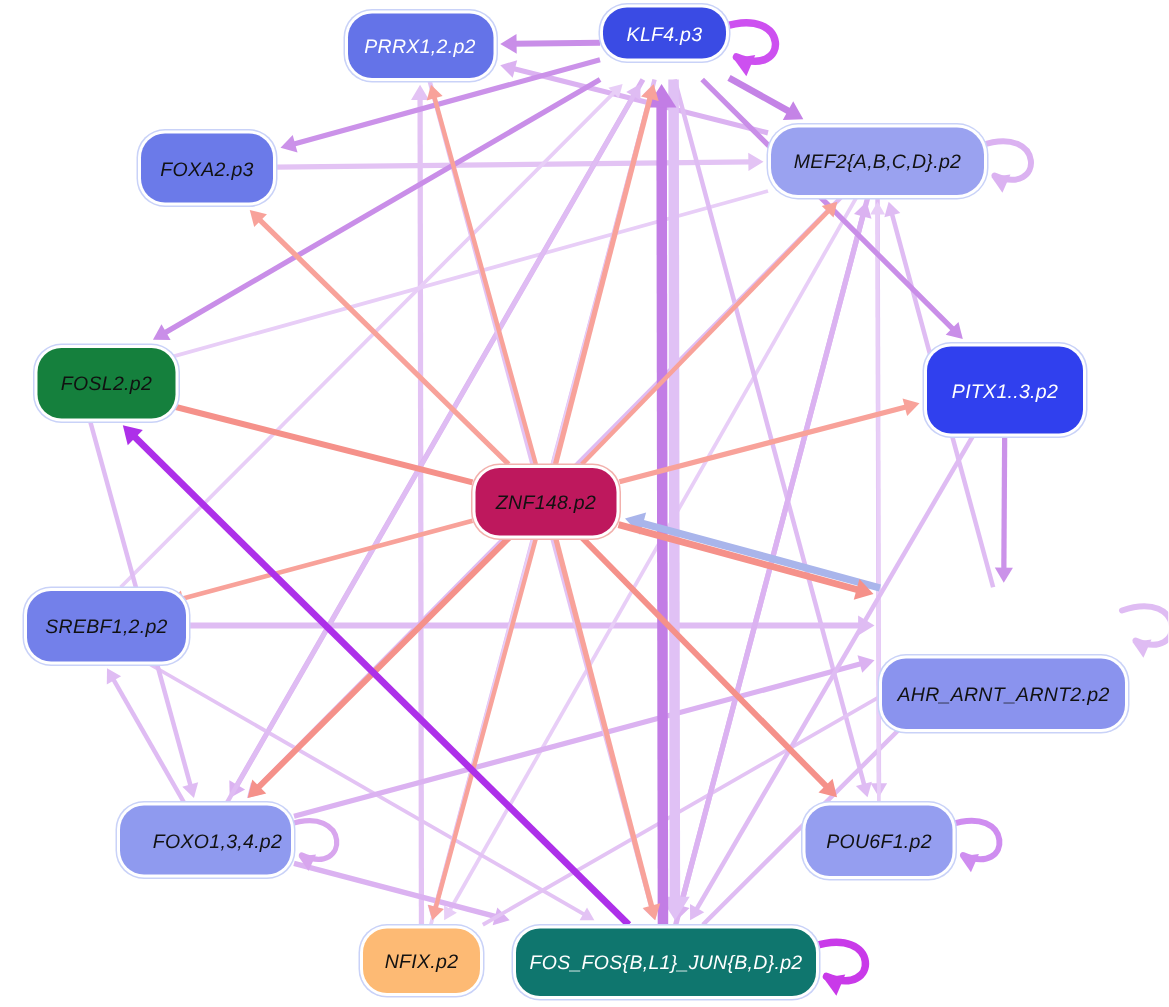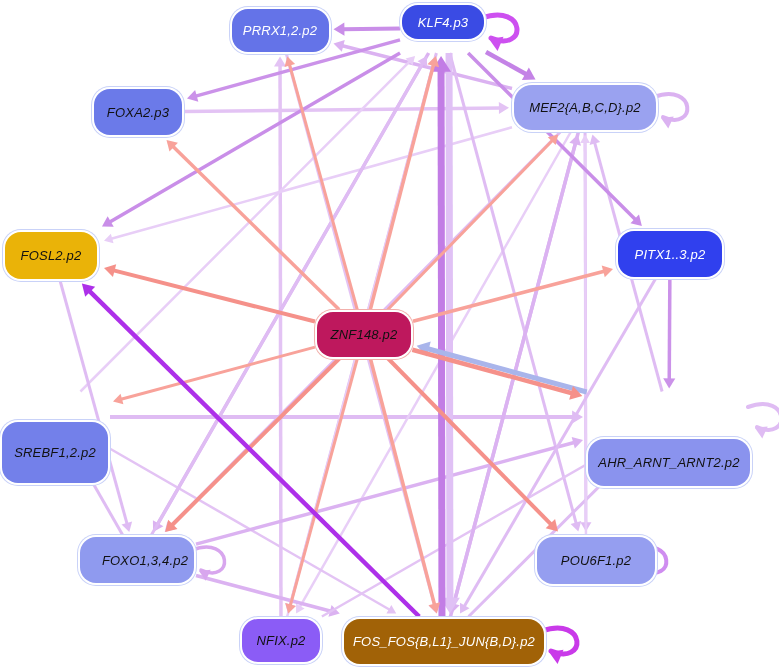--- a/index.html
+++ b/index.html
@@ -133,41 +133,41 @@
       </div>
       <div class="node" style="left: 402px; top: 5px; width: 82px; height: 34px; background: rgb(58, 75, 228); color: rgb(255, 255, 255); box-shadow: rgb(255, 255, 255) 0px 0px 0px 2px, rgb(201, 210, 248) 0px 0px 0px 3px;">
         <span>KLF4.p3</span>
       </div>
       <div class="node" style="left: 514px; top: 84.5px; width: 142px; height: 45px; background: rgb(154, 162, 240); color: rgb(17, 17, 17); box-shadow: rgb(255, 255, 255) 0px 0px 0px 2px, rgb(201, 210, 248) 0px 0px 0px 3px; border-radius: 18px;">
         <span>MEF2{A,B,C,D}.p2</span>
       </div>
       <div class="node" style="left: 94px; top: 89px; width: 88px; height: 46px; background: rgb(107, 122, 233); color: rgb(17, 17, 17); box-shadow: rgb(255, 255, 255) 0px 0px 0px 2px, rgb(201, 210, 248) 0px 0px 0px 3px; border-radius: 16px;">
         <span>FOXA2.p3</span>
       </div>
-      <div class="node" style="left: 618px; top: 231px; width: 104px; height: 46px; background: rgb(48, 64, 238); color: rgb(255, 255, 255); box-shadow: rgb(255, 255, 255) 0px 0px 0px 2px, rgb(201, 210, 248) 0px 0px 0px 3px;">
+      <div class="node" style="left: 618px; top: 231px; width: 104px; height: 58px; background: rgb(48, 64, 238); color: rgb(255, 255, 255); box-shadow: rgb(255, 255, 255) 0px 0px 0px 2px, rgb(201, 210, 248) 0px 0px 0px 3px;">
         <span>PITX1..3.p2</span>
       </div>
-      <div class="node" style="left: 5px; top: 231.5px; width: 92px; height: 47px; background: #eab308; color: rgb(17, 17, 17); box-shadow: rgb(255, 255, 255) 0px 0px 0px 2px, rgb(201, 210, 248) 0px 0px 0px 3px;">
+      <div class="node" style="left: 25px; top: 231.5px; width: 92px; height: 47px; background: #15803d; color: rgb(17, 17, 17); box-shadow: rgb(255, 255, 255) 0px 0px 0px 2px, rgb(201, 210, 248) 0px 0px 0px 3px;">
         <span>FOSL2.p2</span>
       </div>
       <div class="node" style="left: 317px; top: 311.5px; width: 94px; height: 45px; background: #be185d; color: rgb(17, 17, 17); box-shadow: rgb(255, 255, 255) 0px 0px 0px 2px, rgb(242, 176, 172) 0px 0px 0px 3px;">
         <span>ZNF148.p2</span>
       </div>
-      <div class="node" style="left: 2px; top: 393.5px; width: 106px; height: 61px; background: rgb(115, 128, 234); color: rgb(17, 17, 17); box-shadow: rgb(255, 255, 255) 0px 0px 0px 2px, rgb(201, 210, 248) 0px 0px 0px 3px; margin-top: 28px;">
+      <div class="node" style="left: 18px; top: 393.5px; width: 106px; height: 47px; background: rgb(115, 128, 234); color: rgb(17, 17, 17); box-shadow: rgb(255, 255, 255) 0px 0px 0px 2px, rgb(201, 210, 248) 0px 0px 0px 3px;">
         <span>SREBF1,2.p2</span>
       </div>
       <div class="node" style="left: 588px; top: 393.5px; width: 162px; height: 47px; background: rgb(138, 147, 238); color: rgb(17, 17, 17); box-shadow: rgb(255, 255, 255) 0px 0px 0px 2px, rgb(201, 210, 248) 0px 0px 0px 3px; margin-top: 45px;">
         <span>AHR_ARNT_ARNT2.p2</span>
       </div>
       <div class="node" style="left: 80px; top: 537px; width: 114px; height: 46px; background: rgb(143, 154, 239); color: rgb(17, 17, 17); box-shadow: rgb(255, 255, 255) 0px 0px 0px 2px, rgb(201, 210, 248) 0px 0px 0px 3px; padding-left: 16px;">
         <span>FOXO1,3,4.p2</span>
       </div>
-      <div class="node" style="left: 537px; top: 536.5px; width: 118px; height: 47px; background: rgb(149, 158, 240); color: rgb(17, 17, 17); box-shadow: rgb(255, 255, 255) 0px 0px 0px 2px, rgb(201, 210, 248) 0px 0px 0px 3px;">
+      <div class="node" style="left: 537px; top: 536.5px; width: 98px; height: 47px; background: rgb(149, 158, 240); color: rgb(17, 17, 17); box-shadow: rgb(255, 255, 255) 0px 0px 0px 2px, rgb(201, 210, 248) 0px 0px 0px 3px;">
         <span>POU6F1.p2</span>
       </div>
-      <div class="node" style="left: 242px; top: 618.5px; width: 78px; height: 43px; background: #8b5cf6; color: rgb(17, 17, 17); box-shadow: rgb(255, 255, 255) 0px 0px 0px 2px, rgb(201, 210, 248) 0px 0px 0px 3px;">
+      <div class="node" style="left: 242px; top: 618.5px; width: 78px; height: 43px; background: #fdba74; color: rgb(17, 17, 17); box-shadow: rgb(255, 255, 255) 0px 0px 0px 2px, rgb(201, 210, 248) 0px 0px 0px 3px;">
         <span>NFIX.p2</span>
       </div>
-      <div class="node" style="left: 344px; top: 618.5px; width: 200px; height: 45px; background: #a16207; color: rgb(255, 255, 255); box-shadow: rgb(255, 255, 255) 0px 0px 0px 2px, rgb(201, 210, 248) 0px 0px 0px 3px;">
+      <div class="node" style="left: 344px; top: 618.5px; width: 200px; height: 45px; background: #0f766e; color: rgb(255, 255, 255); box-shadow: rgb(255, 255, 255) 0px 0px 0px 2px, rgb(201, 210, 248) 0px 0px 0px 3px;">
         <span>FOS_FOS{B,L1}_JUN{B,D}.p2</span>
       </div>
     </div>
 </div>
 
 </body></html>

